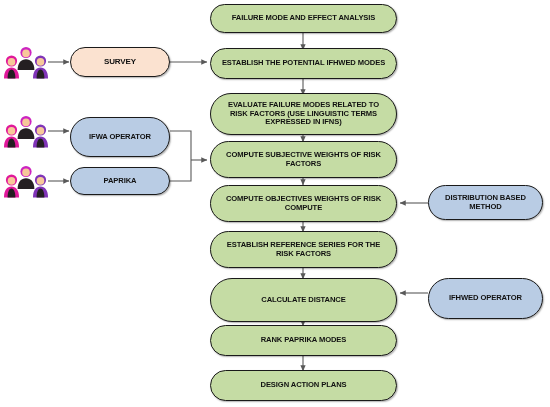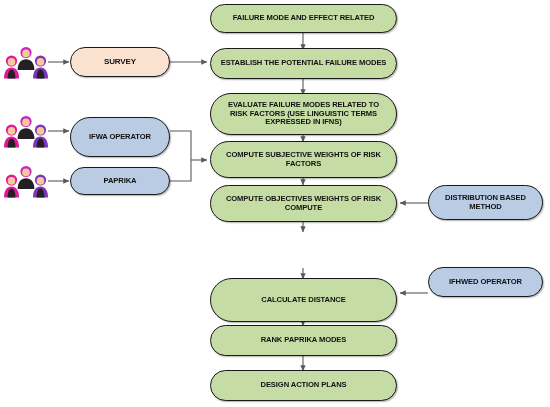--- a/index.html
+++ b/index.html
@@ -95,39 +95,42 @@
       <path d="M170,131 L191,131 L191,160"></path>
       <path d="M170,181 L191,181 L191,160"></path>
       <line x1="191" y1="160" x2="207" y2="160" marker-end="url(#arrow)"></line>
 
       <line x1="428" y1="203" x2="400" y2="203" marker-end="url(#arrow)"></line>
       <line x1="428" y1="293" x2="400" y2="293" marker-end="url(#arrow)"></line>
     </g>
   </svg>
 
   <div class="node green" style="left:210px; top:4px; width:187px; height:29px;">
-    <span class="ptxt">FAILURE MODE AND EFFECT RELATED</span>
+    <span class="ptxt">FAILURE MODE AND EFFECT ANALYSIS</span>
   </div>
 
   <div class="node green" style="left:210px; top:48px; width:187px; height:31px;">
-    <span class="ptxt">ESTABLISH THE POTENTIAL FAILURE MODES</span>
+    <span class="ptxt">ESTABLISH THE POTENTIAL IFHWED MODES</span>
   </div>
 
   <div class="node green" style="left:210px; top:93px; width:187px; height:42px;">
     <span class="ptxt">EVALUATE FAILURE MODES RELATED TO RISK FACTORS (USE LINGUISTIC TERMS EXPRESSED IN IFNS)</span>
   </div>
 
   <div class="node green" style="left:210px; top:141px; width:187px; height:37px;">
     <span class="ptxt">COMPUTE SUBJECTIVE WEIGHTS OF RISK FACTORS</span>
   </div>
 
   <div class="node green" style="left:210px; top:185px; width:187px; height:37px;">
     <span class="ptxt">COMPUTE OBJECTIVES WEIGHTS OF RISK COMPUTE</span>
   </div>
 
+  <div class="node green" style="left:210px; top:231px; width:187px; height:37px;">
+    <span class="ptxt">ESTABLISH REFERENCE SERIES FOR THE RISK FACTORS</span>
+  </div>
 
   <div class="node green" style="left:210px; top:278px; width:187px; height:44px;">
     <span class="ptxt">CALCULATE DISTANCE</span>
   </div>
 
   <div class="node green" style="left:210px; top:325px; width:187px; height:31px;">
     <span class="ptxt">RANK PAPRIKA MODES</span>
   </div>
 
   <div class="node green" style="left:210px; top:370px; width:187px; height:31px;">
@@ -143,21 +146,21 @@
   </div>
 
   <div class="node blue" style="left:70px; top:167px; width:100px; height:28px;">
     <span class="ptxt">PAPRIKA</span>
   </div>
 
   <div class="node blue" style="left:428px; top:185px; width:115px; height:35px;">
     <span class="ptxt">DISTRIBUTION BASED METHOD</span>
   </div>
 
-  <div class="node blue" style="left:428px; top:267px; width:115px; height:30px;">
+  <div class="node blue" style="left:428px; top:278px; width:115px; height:41px;">
     <span class="ptxt">IFHWED OPERATOR</span>
   </div>
 
   <svg class="people" style="left:4px; top:45px;" viewBox="0 0 44 34">
     <g>
       <circle cx="22" cy="7.5" r="5.6" fill="#cc24c0"></circle>
       <circle cx="22" cy="8.4" r="3.8" fill="#f7c99a"></circle>
       <path d="M13.6,25 C13.6,17.6 17.4,14.2 22,14.2 C26.6,14.2 30.4,17.6 30.4,25 Z" fill="#241f22"></path>
       <circle cx="7.5" cy="16" r="5.6" fill="#e0189a"></circle>
       <circle cx="7.5" cy="16.9" r="3.8" fill="#f7c99a"></circle>

